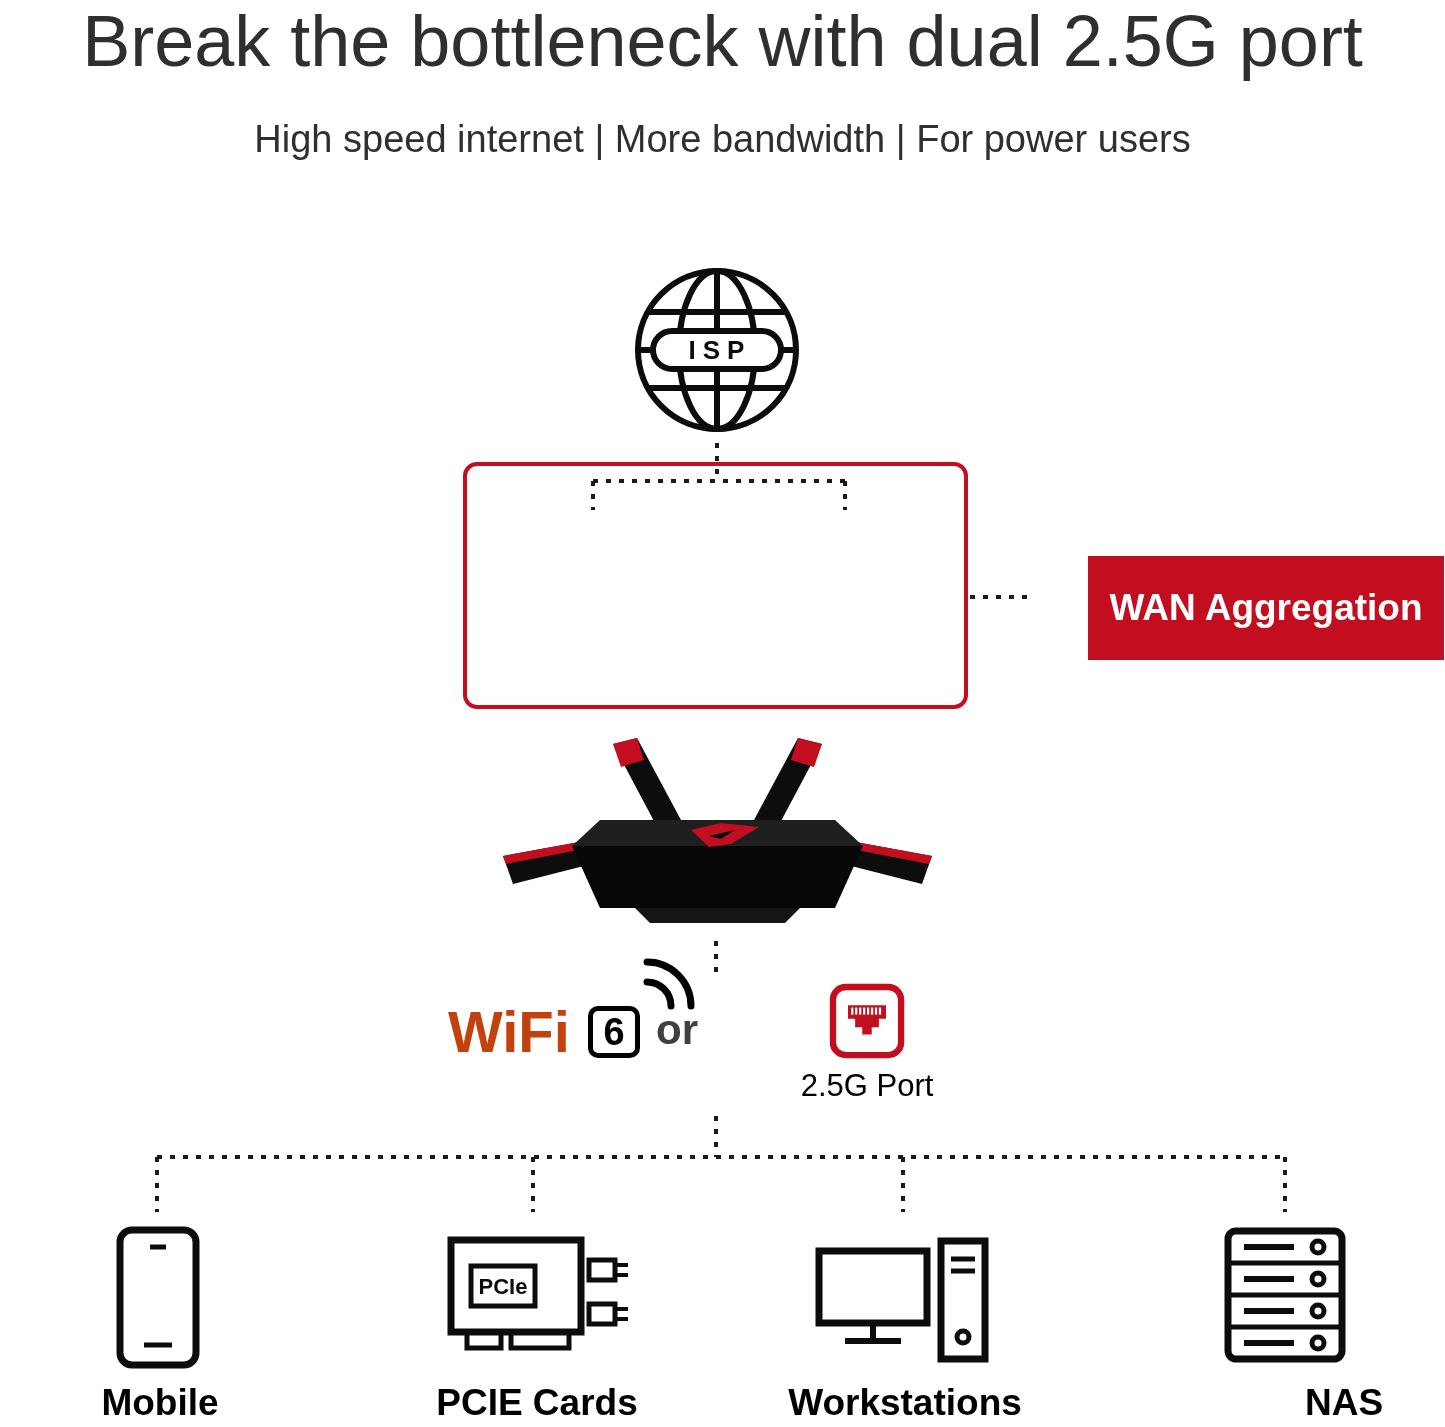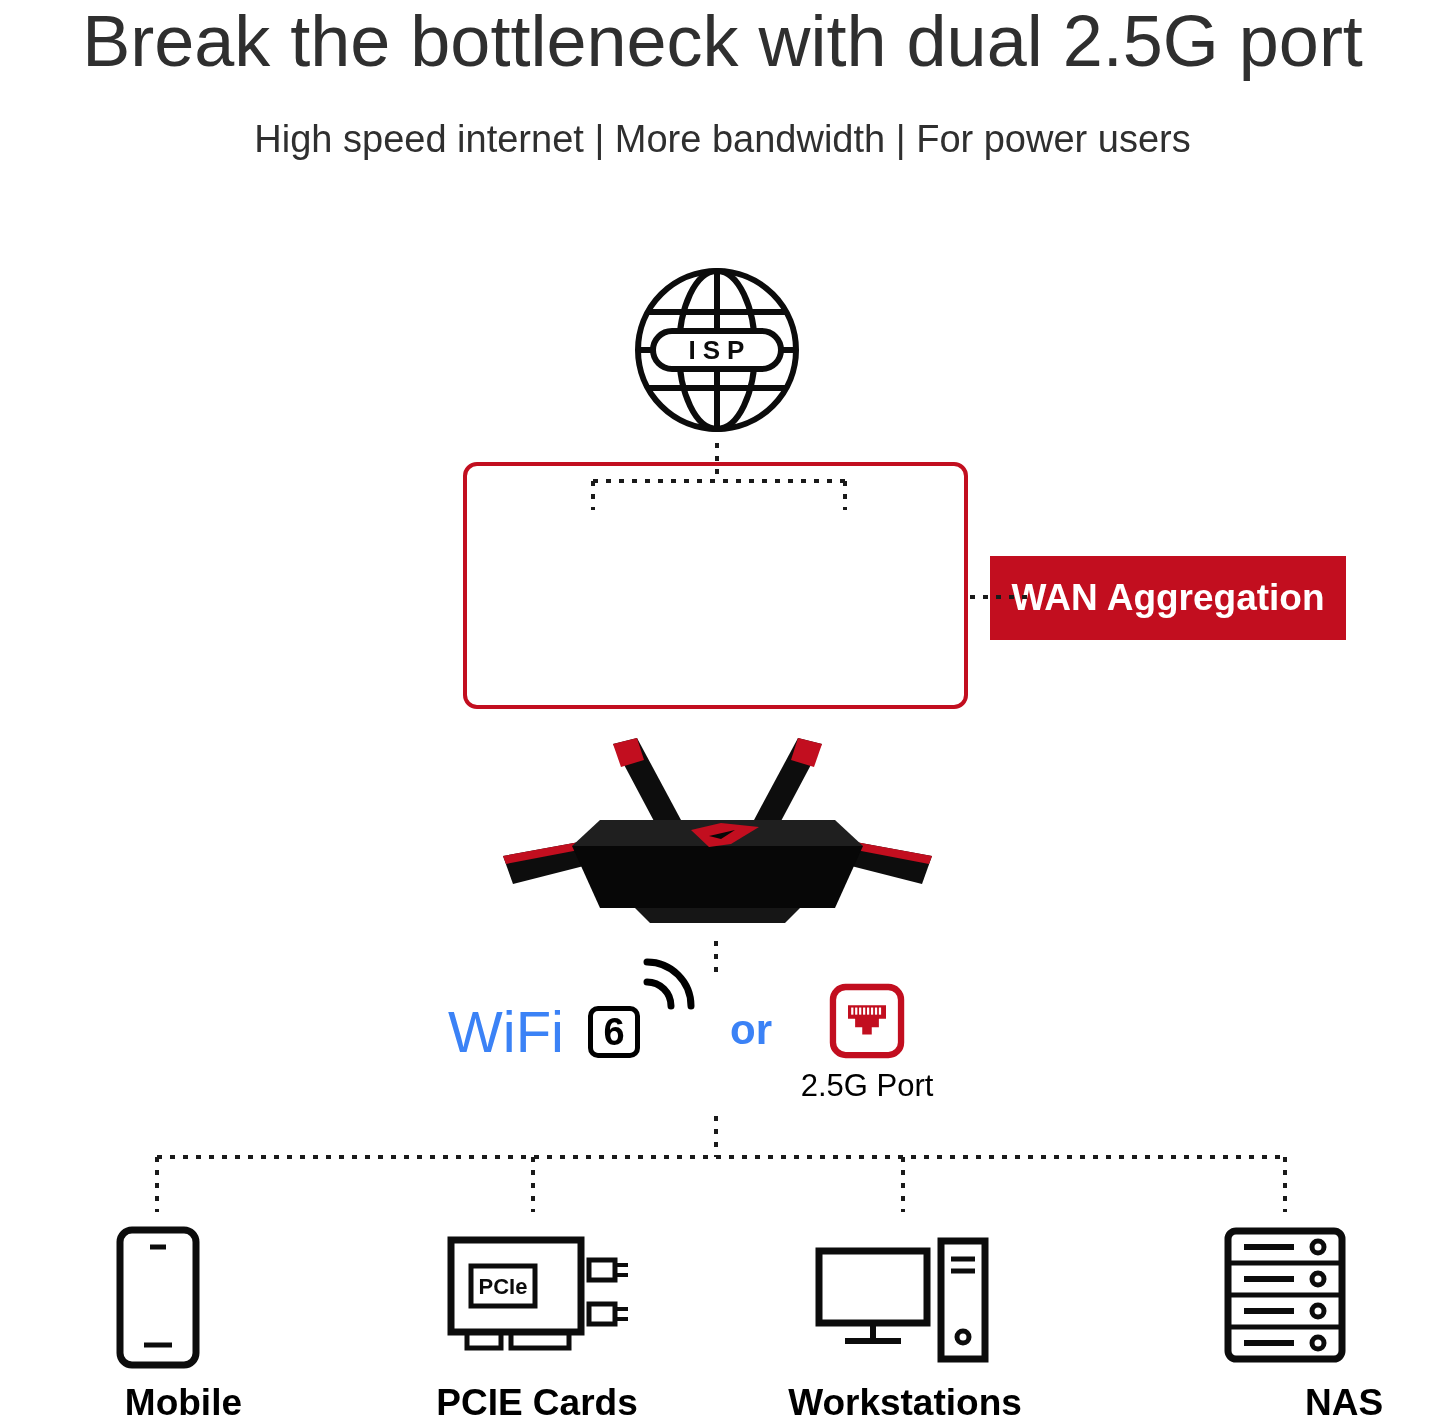--- a/index.html
+++ b/index.html
@@ -16,31 +16,31 @@
   #subtitle {
     top:118px; left:0; width:100%; text-align:center;
     font-size:38px; font-weight:300; color:#2f2f2f;
   }
   .ports-box {
     left:463px; top:462px; width:505px; height:247px;
     border:4px solid var(--red); border-radius:14px; background:#fff; z-index:1;
   }
   .port-label { text-align:center; font-size:33px; font-weight:normal; color:#000; }
   .wan-box {
-    left:990px; top:556px; width:356px; height:84px; background:var(--red);
+    left:1088px; top:556px; width:356px; height:104px; background:var(--red);
     color:#fff; font-size:37px; font-weight:bold;
     display:flex; align-items:center; justify-content:center; z-index:2;
   }
-  .wifi-word { left:448px; top:998px; font-size:58px; font-weight:normal; color:#3b82f6; }
+  .wifi-word { left:448px; top:998px; font-size:58px; font-weight:bold; color:#c2410c; }
   .six-box {
     left:588px; top:1006px; width:52px; height:52px; border:5px solid #000; border-radius:10px;
     display:flex; align-items:center; justify-content:center;
     font-size:38px; font-weight:bold; color:#000; background:#fff; z-index:2;
   }
-  .or-word { left:730px; top:1006px; font-size:42px; font-weight:bold; color:#3b82f6;text-align:center; }
+  .or-word { left:656px; top:1006px; font-size:42px; font-weight:bold; color:#404040;text-align:center; }
   .dev-label { text-align:center; font-size:37px; font-weight:bold; color:#000; }
   #overlay { left:0; top:0; z-index:5; pointer-events:none; }
   svg { display:block; }
 </style>
 </head>
 <body>
 
 <div id="page">
 
   <div id="title" class="abs">Break the bottleneck with dual 2.5G port</div>
@@ -186,21 +186,21 @@
         <circle cx="96" cy="22" r="6" stroke-width="5"></circle>
       <line x1="22" y1="54" x2="72" y2="54" stroke-width="6"></line>
         <circle cx="96" cy="54" r="6" stroke-width="5"></circle>
       <line x1="22" y1="86" x2="72" y2="86" stroke-width="6"></line>
         <circle cx="96" cy="86" r="6" stroke-width="5"></circle>
       <line x1="22" y1="118" x2="72" y2="118" stroke-width="6"></line>
         <circle cx="96" cy="118" r="6" stroke-width="5"></circle>
     </g>
   </svg>
 
-  <div class="abs dev-label" style="left:78px; top:1382px; width:164px;text-align:right;">Mobile</div>
+  <div class="abs dev-label" style="left:78px; top:1382px; width:164px;">Mobile</div>
   <div class="abs dev-label" style="left:407px; top:1382px; width:260px;">PCIE Cards</div>
   <div class="abs dev-label" style="left:775px; top:1382px; width:260px;">Workstations</div>
   <div class="abs dev-label" style="left:1262px; top:1382px; width:164px;">NAS</div>
 
   <svg id="overlay" class="abs" width="1445" height="1427" viewBox="0 0 1445 1427">
     <g fill="none" stroke="#1a1a1a" stroke-width="4" stroke-dasharray="5 8">
       <path d="M717,443 V481"></path>
       <path d="M593,481 H845"></path>
       <path d="M593,481 V510"></path>
       <path d="M845,481 V510"></path>

